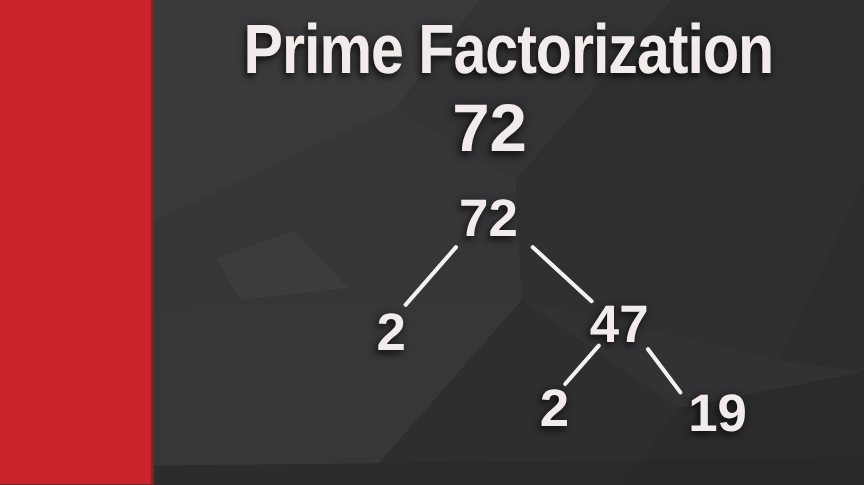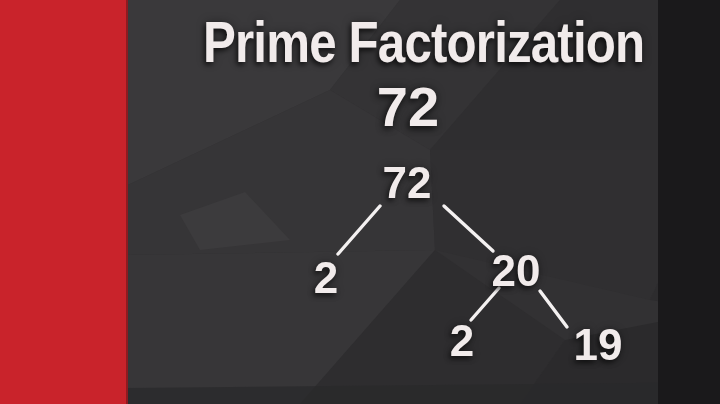--- a/index.html
+++ b/index.html
@@ -1,18 +1,18 @@
 <!DOCTYPE html>
 <html style="--accent-red: #c9232b; --panel-background: #323133; --text: #f1ebeb; --tree-line: #f4f1f1;"><head>
 <meta charset="utf-8">
 <style>
   html,body{margin:0;padding:0;background:#1a191b;}
   .stage{
     position:relative;
-    width:658px;height:404px;
+    width:720px;height:404px;
     overflow:hidden;
     background:var(--panel-background,#323133);
     font-family:"Liberation Sans", sans-serif;
   }
   .bg-tex{position:absolute;left:0;top:0;width:720px;height:404px;display:block;}
   .red-bar{
     position:absolute;left:0;top:0;width:128px;height:404px;
     background:var(--accent-red,#c9232b);
     border-right:2px solid #8f1a20;
     box-sizing:border-box;
@@ -79,17 +79,17 @@
 
   <svg class="tree-lines" viewBox="0 0 720 404" aria-hidden="true">
     <line x1="380" y1="206" x2="338" y2="254"></line>
     <line x1="444" y1="206" x2="493" y2="251"></line>
     <line x1="499" y1="288" x2="471" y2="320"></line>
     <line x1="540" y1="291" x2="567" y2="327"></line>
   </svg>
 
   <div class="tnode" style="left:407px;top:183px">72</div>
   <div class="tnode" style="left:326px;top:278px">2</div>
-  <div class="tnode" style="left:516px;top:271px">20</div>
+  <div class="tnode" style="left:516px;top:271px">47</div>
   <div class="tnode" style="left:462px;top:341px">2</div>
   <div class="tnode" style="left:598px;top:345px">19</div>
 
 </div>
 
 </body></html>

